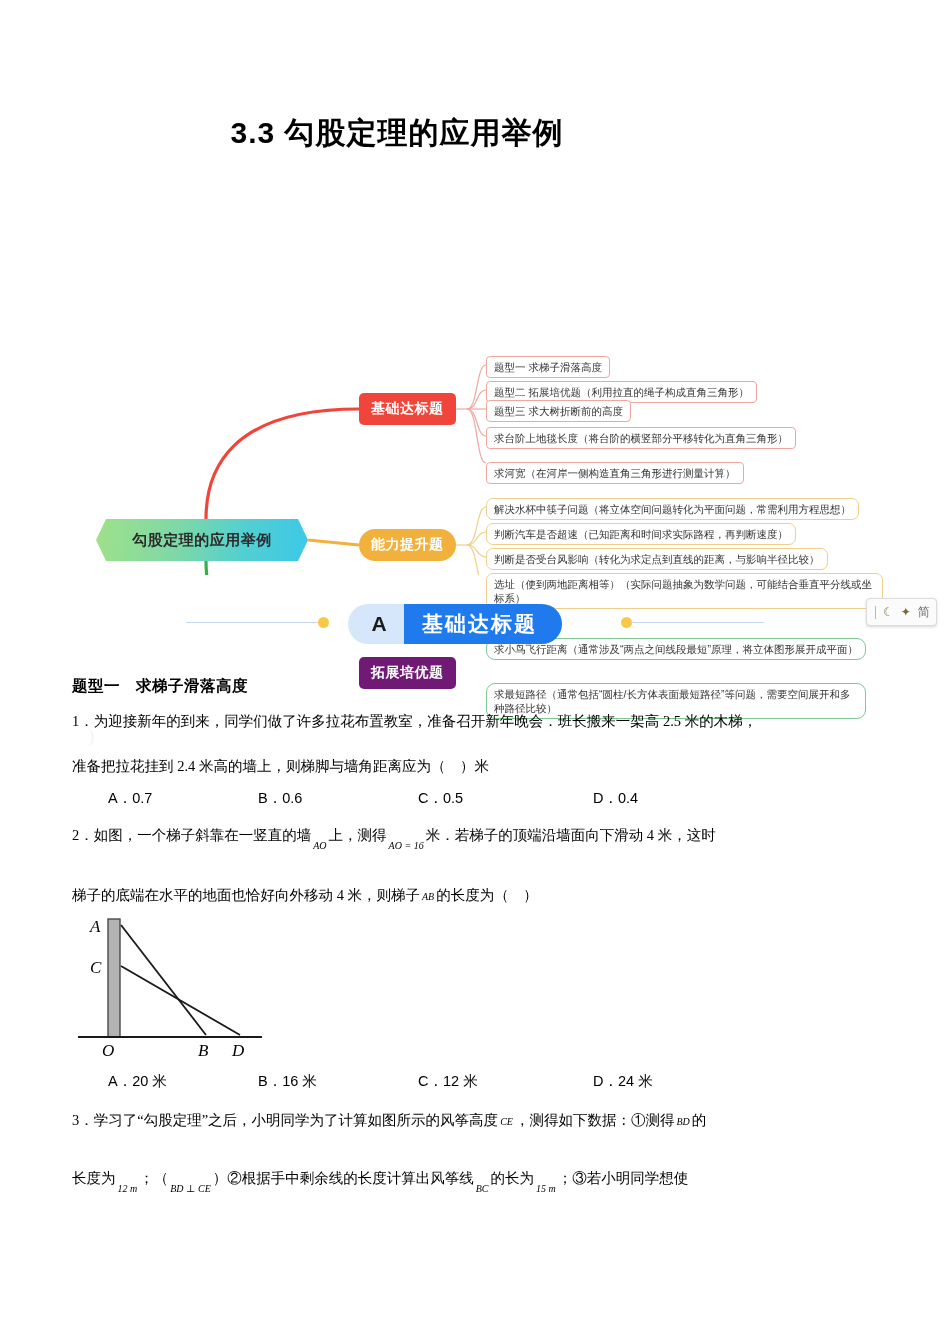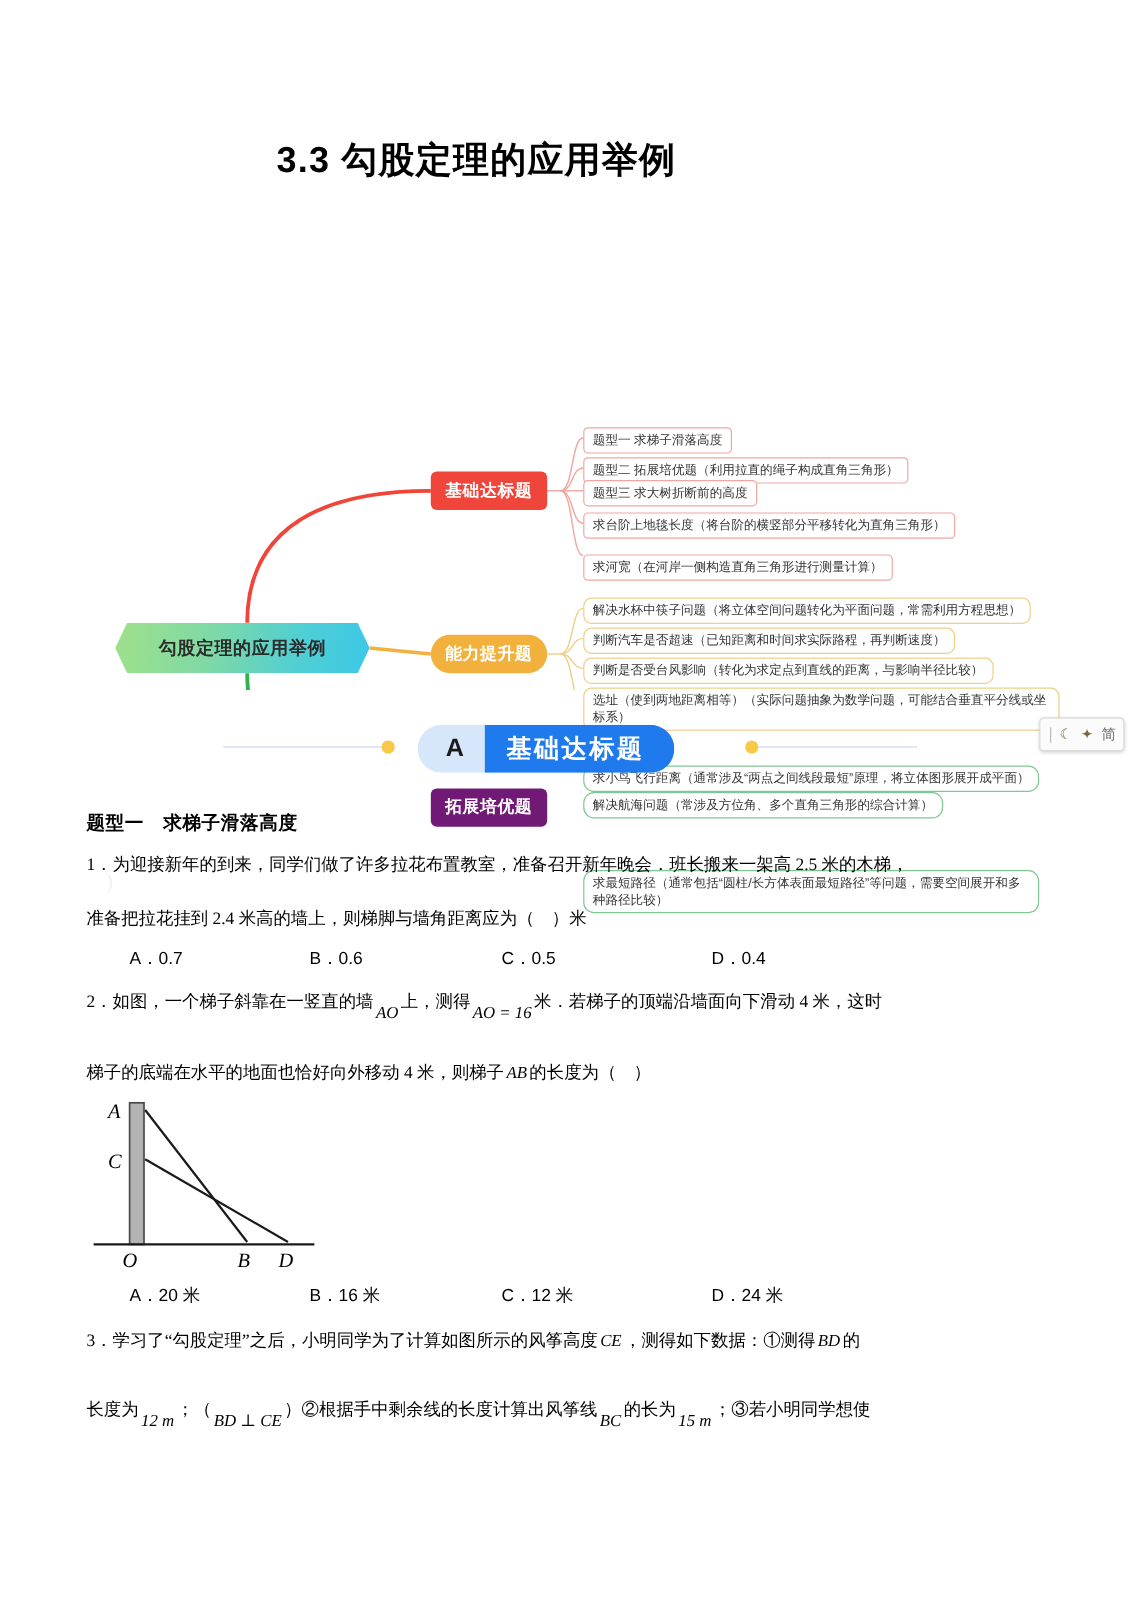--- a/index.html
+++ b/index.html
@@ -117,21 +117,21 @@
   }
   .opts span{display:inline-block;}
   .o1{width:150px;padding-left:36px;}
   .o2{width:160px;}
   .o3{width:175px;}
   .o4{width:150px;}
 
   
   .m{
     font-family:"Liberation Serif","DejaVu Serif",serif;
-    font-style:italic;font-size:14px;
+    font-style:italic;font-size:10px;
     position:relative;top:9px;
     display:inline-block;padding:0 2px;
   }
   .m.flat{top:0;}
 
   
   .figure{position:absolute;left:72px;top:913px;width:280px;height:152px;}
 
   
   .blk{margin-top:12px;}
@@ -184,22 +184,21 @@
     <div class="mm-node mm-leaf lf-red" style="left:486px;top:230px;">题型三 求大树折断前的高度</div>
     <div class="mm-node mm-leaf lf-red" style="left:486px;top:257px;">求台阶上地毯长度（将台阶的横竖部分平移转化为直角三角形）</div>
     <div class="mm-node mm-leaf lf-red" style="left:486px;top:292px;">求河宽（在河岸一侧构造直角三角形进行测量计算）</div>
 
     <div class="mm-node mm-leaf lf-yellow" style="left:486px;top:328px;">解决水杯中筷子问题（将立体空间问题转化为平面问题，常需利用方程思想）</div>
     <div class="mm-node mm-leaf lf-yellow" style="left:486px;top:378px;">判断是否受台风影响（转化为求定点到直线的距离，与影响半径比较）</div>
     <div class="mm-node mm-leaf lf-yellow" style="left:486px;top:353px;">判断汽车是否超速（已知距离和时间求实际路程，再判断速度）</div>
     <div class="mm-node mm-leaf lf-green" style="left:486px;top:468px;">求小鸟飞行距离（通常涉及“两点之间线段最短”原理，将立体图形展开成平面）</div>
 
     <div class="mm-node mm-leaf lf-yellow" style="left:486px;top:403px;width:397px;">选址（使到两地距离相等）（实际问题抽象为数学问题，可能结合垂直平分线或坐标系）</div>
-    <div class="mm-node mm-leaf lf-green" style="left:486px;top:490px;">解决航海问题（常涉及方位角、多个直角三角形的综合计算）</div>
-    <div class="mm-node mm-leaf lf-green" style="left:486px;top:513px;width:380px;margin-top:42px;">求最短路径（通常包括“圆柱/长方体表面最短路径”等问题，需要空间展开和多种路径比较）</div>
+    <div class="mm-node mm-leaf lf-green" style="left:486px;top:513px;width:380px;">求最短路径（通常包括“圆柱/长方体表面最短路径”等问题，需要空间展开和多种路径比较）</div>
 
     <div class="mm-toolbar">
       <span class="bar"></span>
       <span class="ic">☾</span>
       <span class="ic">✦</span>
       <span>简</span>
     </div>
 
     <div class="faint-mark">)</div>
   </div>

